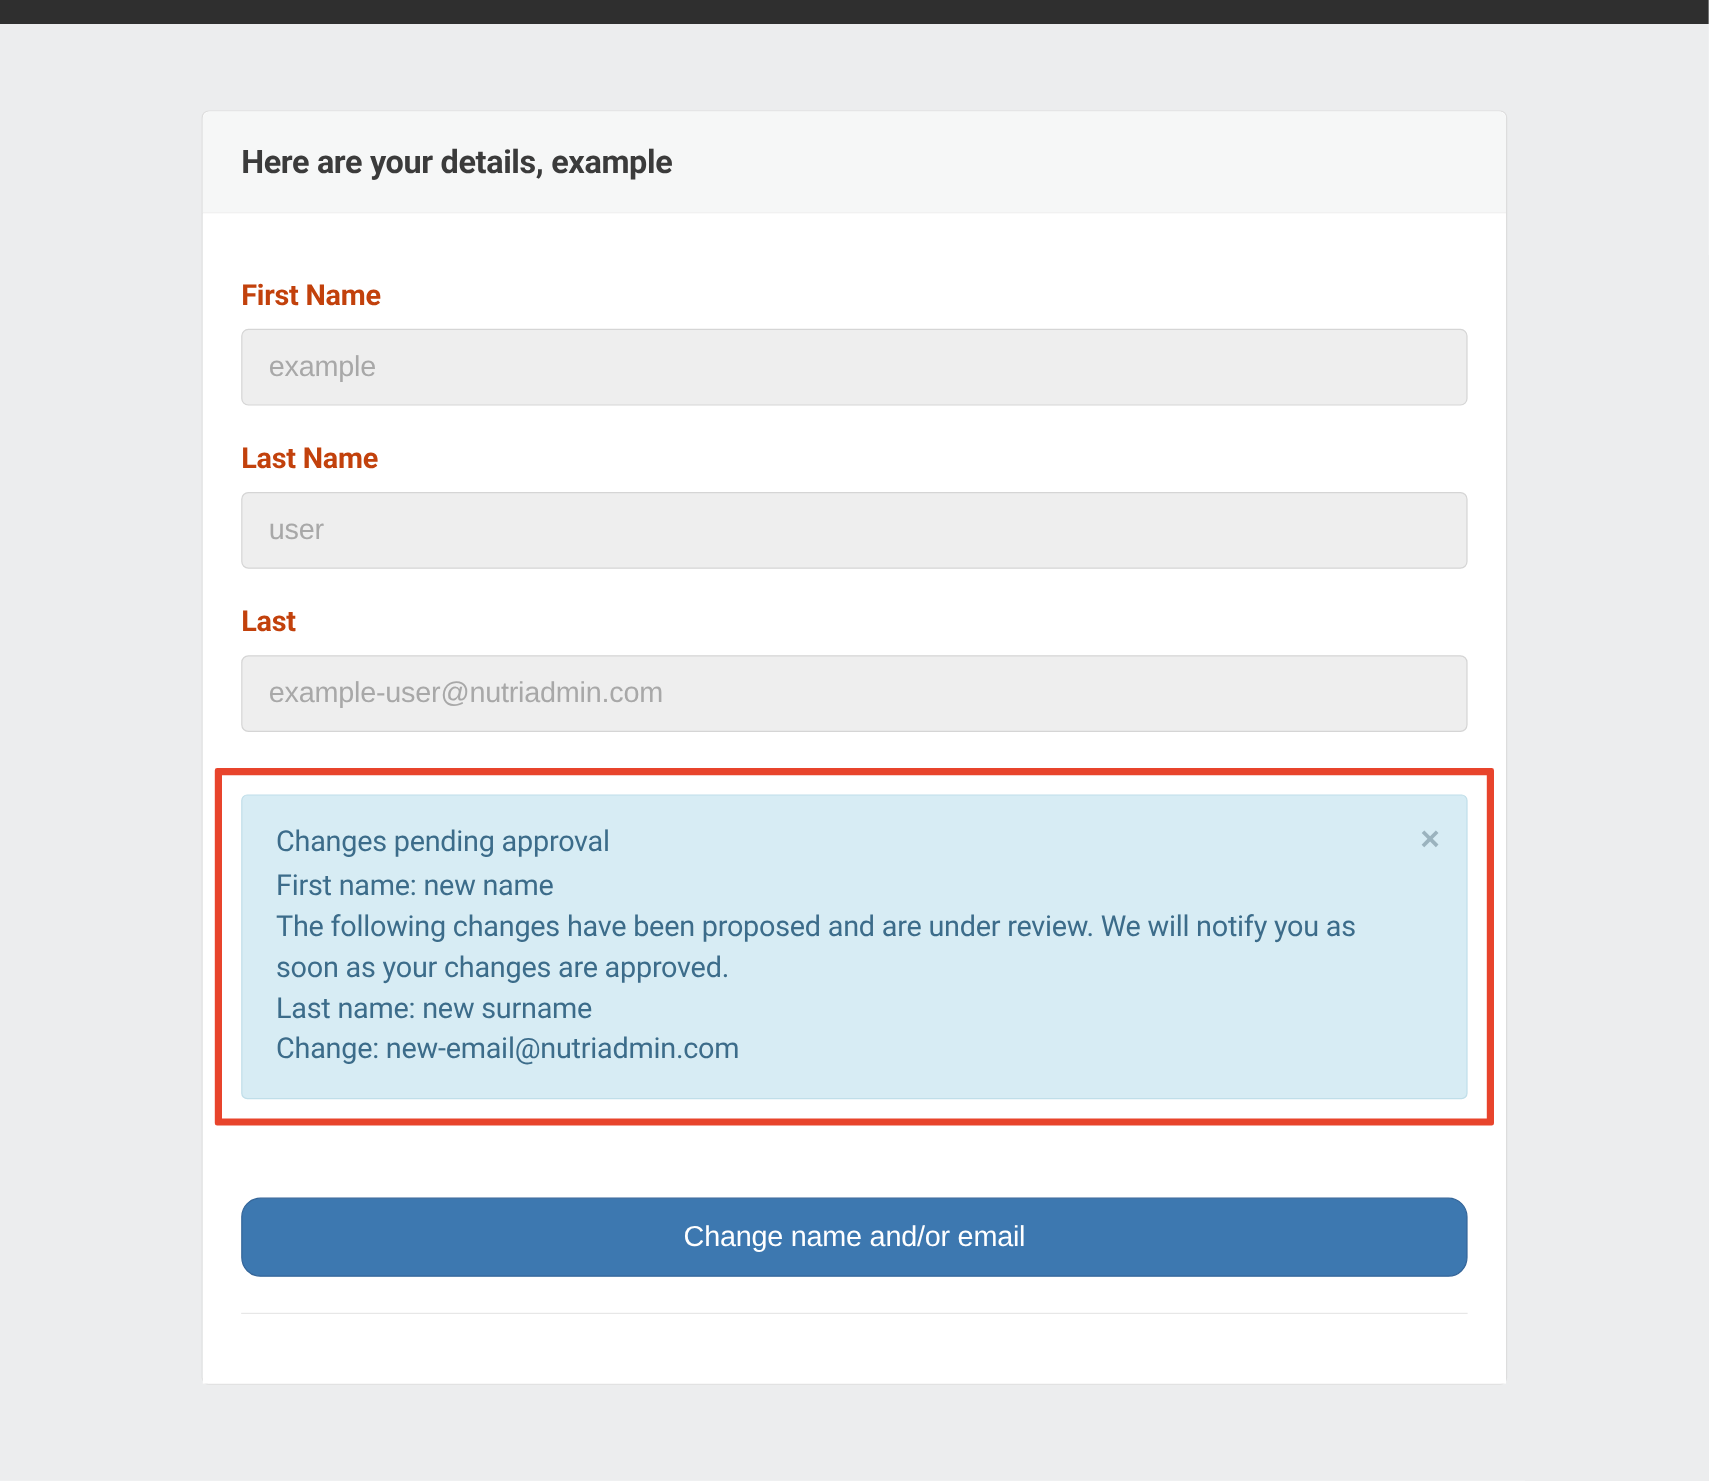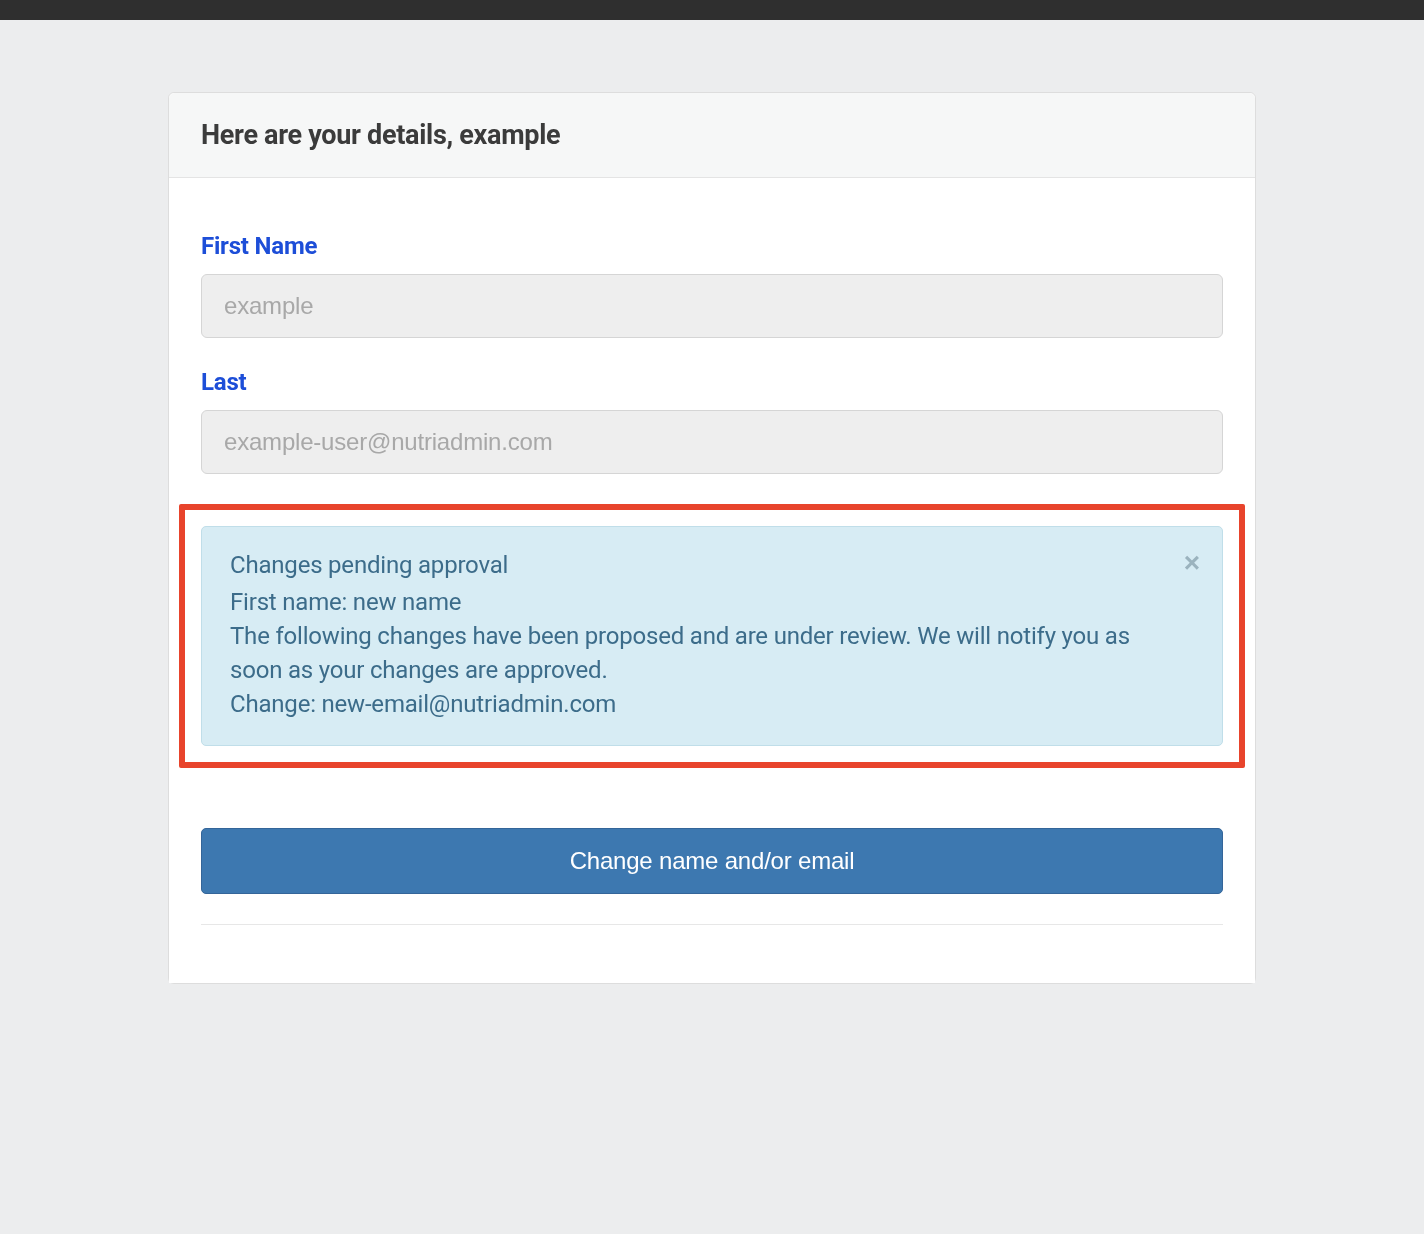--- a/index.html
+++ b/index.html
@@ -46,21 +46,21 @@
       padding: 54px 32px 32px;
       background: #fff;
     }
     .form-group {
       margin-bottom: 30px;
     }
     .form-group label {
       display: block;
       font-size: 24px;
       font-weight: 700;
-      color: #1d4ed8;
+      color: #c2410c;
       margin-bottom: 14px;
       letter-spacing: -0.2px;
     }
     .form-control {
       width: 100%;
       height: 64px;
       padding: 0 22px;
       font-size: 24px;
       color: #a8a8a8;
       background-color: #eeeeee;
@@ -109,21 +109,21 @@
       line-height: 1;
       background: none;
       border: none;
       padding: 0;
     }
     .btn-primary {
       width: 100%;
       height: 66px;
       background-color: #3d78b0;
       border: 1px solid #346599;
-      border-radius: 5px;
+      border-radius: 16px;
       color: #fff;
       font-size: 24px;
       font-weight: 400;
       cursor: pointer;
       letter-spacing: -0.2px;
       margin-top: 20px;
     }
     hr.divider {
       border: none;
       border-top: 1px solid #e7e7e7;
@@ -140,32 +140,37 @@
     <div class="panel-heading">
       <h2>Here are your details, example</h2>
     </div>
     <div class="panel-body">
 
       <div class="form-group">
         <label>First Name</label>
         <input type="text" class="form-control" readonly="" value="example" style="">
       </div>
 
+      <div class="form-group">
+        <label>Last Name</label>
+        <input type="text" class="form-control" readonly="" value="user" style="">
+      </div>
 
       <div class="form-group">
         <label>Last</label>
         <input type="text" class="form-control" readonly="" value="example-user@nutriadmin.com" style="">
       </div>
 
       <div class="highlight-wrapper">
         <div class="alert-info">
           <button class="alert-close">×</button>
           <div class="alert-title">Changes pending approval</div>
           <div class="alert-text">First name: new name</div>
           <div class="alert-text">The following changes have been proposed and are under review. We will notify you as soon as your changes are approved.</div>
+          <div class="alert-text">Last name: new surname</div>
           <div class="alert-text">Change: new-email@nutriadmin.com</div>
         </div>
       </div>
 
       <button class="btn-primary">Change name and/or email</button>
 
       <hr class="divider">
 
     </div>
   </div>

